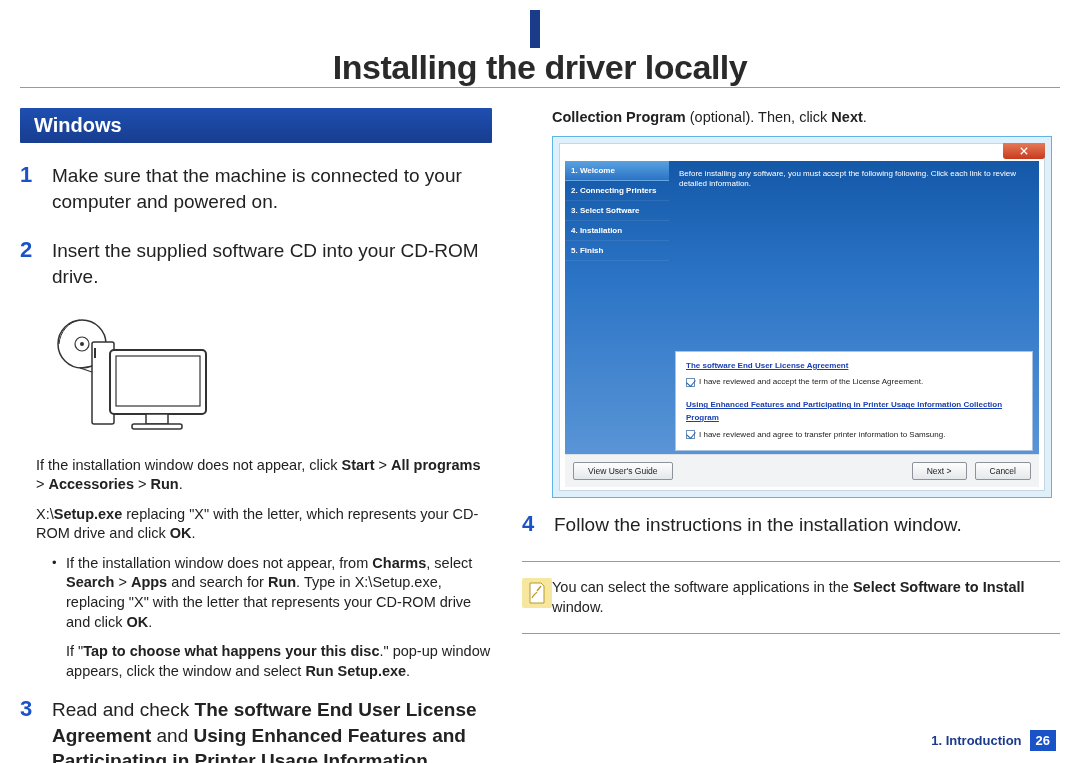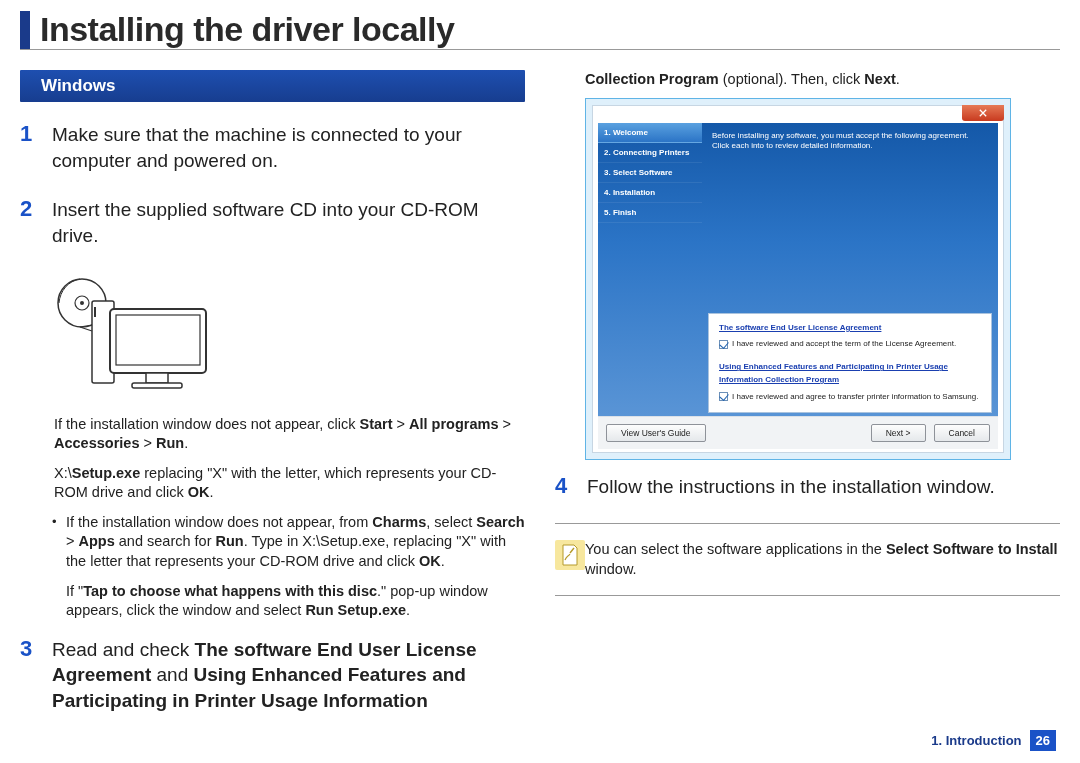--- a/index.html
+++ b/index.html
@@ -10,20 +10,21 @@
     height: 763px;
     position: relative;
     color: #222;
   }
   .title-bar {
     display: flex;
     align-items: center;
     padding: 10px 0 0 0;
     border-bottom: 1px solid #999;
     margin: 0 20px 20px 20px;
+    flex-direction: column;
   }
   .title-square {
     width: 10px;
     height: 38px;
     background: #1a3a8a;
     margin-right: 10px;
   }
   .title-text {
     font-size: 34px;
     font-weight: 700;
@@ -32,23 +33,23 @@
   }
   .columns {
     display: flex;
     gap: 30px;
     padding: 0 20px;
   }
   .col { flex: 1; }
   .section-header {
     background: linear-gradient(to bottom, #1e4fb0 0%, #173d8f 100%);
     color: #fff;
-    font-size: 17px;
-    font-weight: 700;
-    padding: 6px 21px;
+    font-size: 20px;
+    font-weight: 700;
+    padding: 6px 14px;
     margin-bottom: 20px;
     border-radius: 1px;
   }
   .step {
     display: flex;
     margin-bottom: 14px;
   }
   .step-num {
     color: #1a52c7;
     font-size: 22px;
@@ -72,21 +73,21 @@
     min-width: 14px;
     font-size: 13px;
     line-height: 1.4;
   }
   .bullet-body {
     font-size: 14.5px;
     line-height: 1.35;
     flex: 1;
   }
   .bullet-body p { margin-bottom: 10px; }
-  .indent { margin-left: 34px; margin-bottom: 10px; font-size: 14.5px; line-height: 1.35; }
+  .indent { margin-left: 16px; margin-bottom: 10px; font-size: 14.5px; line-height: 1.35; }
   b { font-weight: 700; }
 
   
   .illus {
     width: 160px; height: 130px;
     margin: 6px 0 12px 30px;
     position: relative;
   }
   .illus svg { width: 100%; height: 100%; }
 
@@ -104,21 +105,21 @@
     border-radius: 2px;
     display: flex;
     align-items: center;
     justify-content: center;
     flex-shrink: 0;
   }
   .note-icon-box svg { width: 18px; height: 22px; }
 
   
   .installer-frame {
-    width: 426px; height: 362px;
+    width: 500px; height: 362px;
     border: 1px solid #5fb4e6;
     background: #dff0fb;
     padding: 6px;
     margin: 6px 8px 14px 30px;
   }
   .installer-outer {
     width: 100%; height: 100%;
     background: #fff;
     position: relative;
     box-shadow: 0 0 0 1px #c7d6e3 inset;
@@ -289,21 +290,21 @@
       <span> X:\</span><b>Setup.exe</b><span> replacing "X" with the letter, which represents your CD-ROM drive and click </span><b>OK</b><span>.</span>
     </p>
 
     <div class="bullet-row" style="margin-left:32px">
       <div class="bullet-dot">•</div>
       <div class="bullet-body">
         <p>
           <span>If the installation window does not appear, from </span><b>Charms</b><span>, select </span><b>Search</b><span> &gt; </span><b>Apps</b><span> and search for </span><b>Run</b><span>. Type in X:\Setup.exe, replacing "X" with the letter that represents your CD-ROM drive and click </span><b>OK</b><span>.</span>
         </p>
         <p>
-          <span>If "</span><b>Tap to choose what happens with this disc</b><span>." pop-up window appears, click the window and select </span><b>Run Setup.exe</b><span>.</span>
+          <span>If "</span><b>Tap to choose what happens your this disc</b><span>." pop-up window appears, click the window and select </span><b>Run Setup.exe</b><span>.</span>
         </p>
       </div>
     </div>
 
     <div class="step">
       <div class="step-num">3</div>
       <div class="step-body">
         <p>
           <span>Read and check </span><b>The software End User License Agreement</b><span> and </span><b>Using Enhanced Features and Participating in Printer Usage Information </b>
         </p>
@@ -326,21 +327,21 @@
         <div class="inst-main">
           <div class="inst-side">
             <div class="inst-step active">1. Welcome</div>
             <div class="inst-step">2. Connecting Printers</div>
             <div class="inst-step">3. Select Software</div>
             <div class="inst-step">4. Installation</div>
             <div class="inst-step">5. Finish</div>
             <div class="inst-side-fill"></div>
           </div>
           <div class="inst-content">
-            <div class="inst-top-text">Before installing any software, you must accept the following agreement. Click each into to review detailed information.</div>
+            <div class="inst-top-text">Before installing any software, you must accept the following following. Click each link to review detailed information.</div>
             <div class="inst-panel">
               <div><span class="inst-link">The software End User License Agreement</span></div>
               <div style="margin:4px 0 10px 0"><span class="inst-check"></span><span>I have reviewed and accept the term of the License Agreement.</span></div>
               <div><span class="inst-link">Using Enhanced Features and Participating in Printer Usage Information Collection Program</span></div>
               <div style="margin-top:4px"><span class="inst-check"></span><span>I have reviewed and agree to transfer printer information to Samsung.</span></div>
             </div>
           </div>
         </div>
         <div class="inst-bottom">
           <div class="win-btn">View User's Guide</div>

